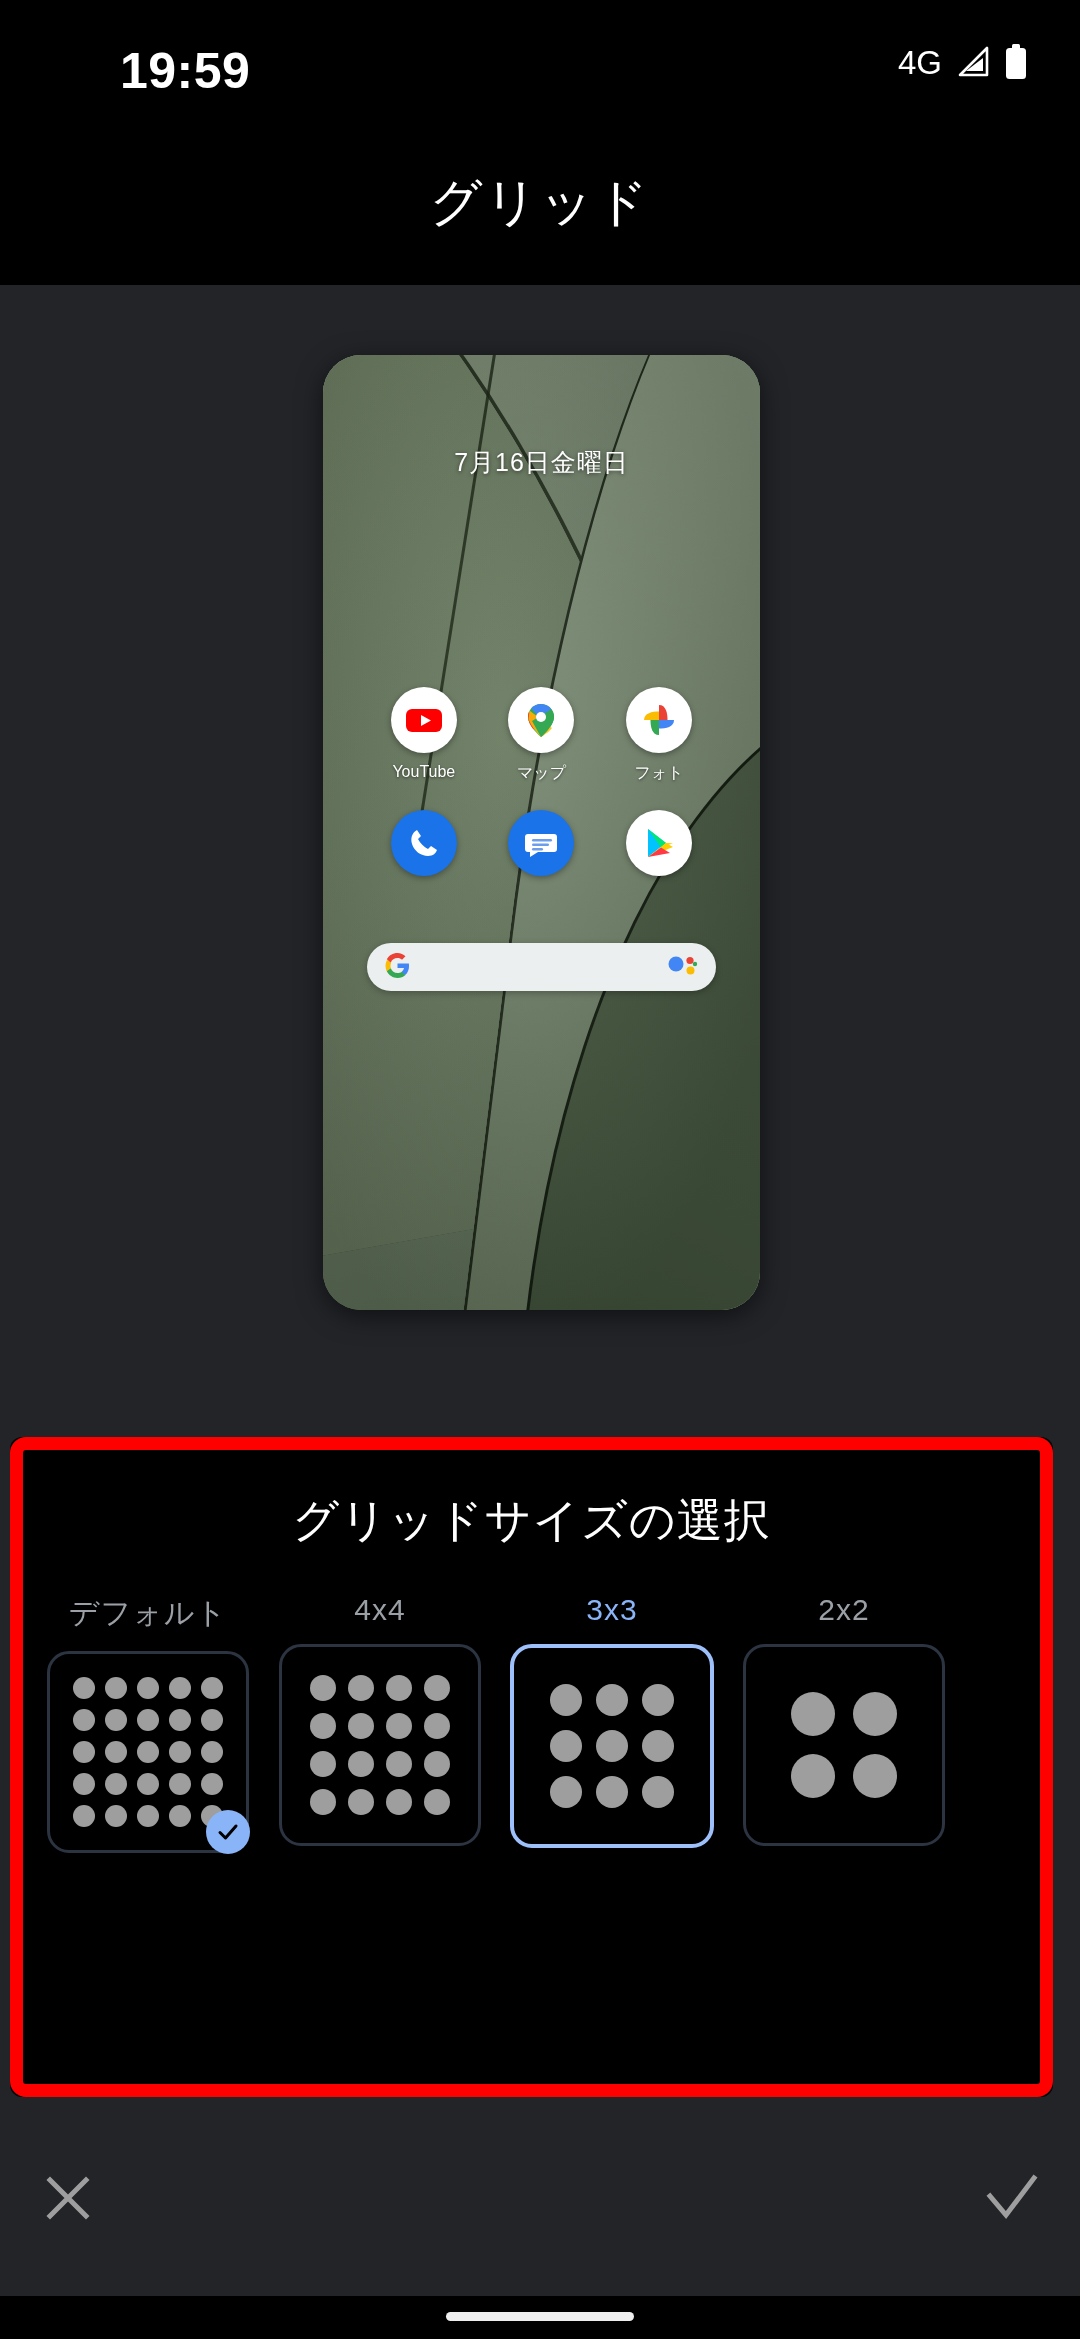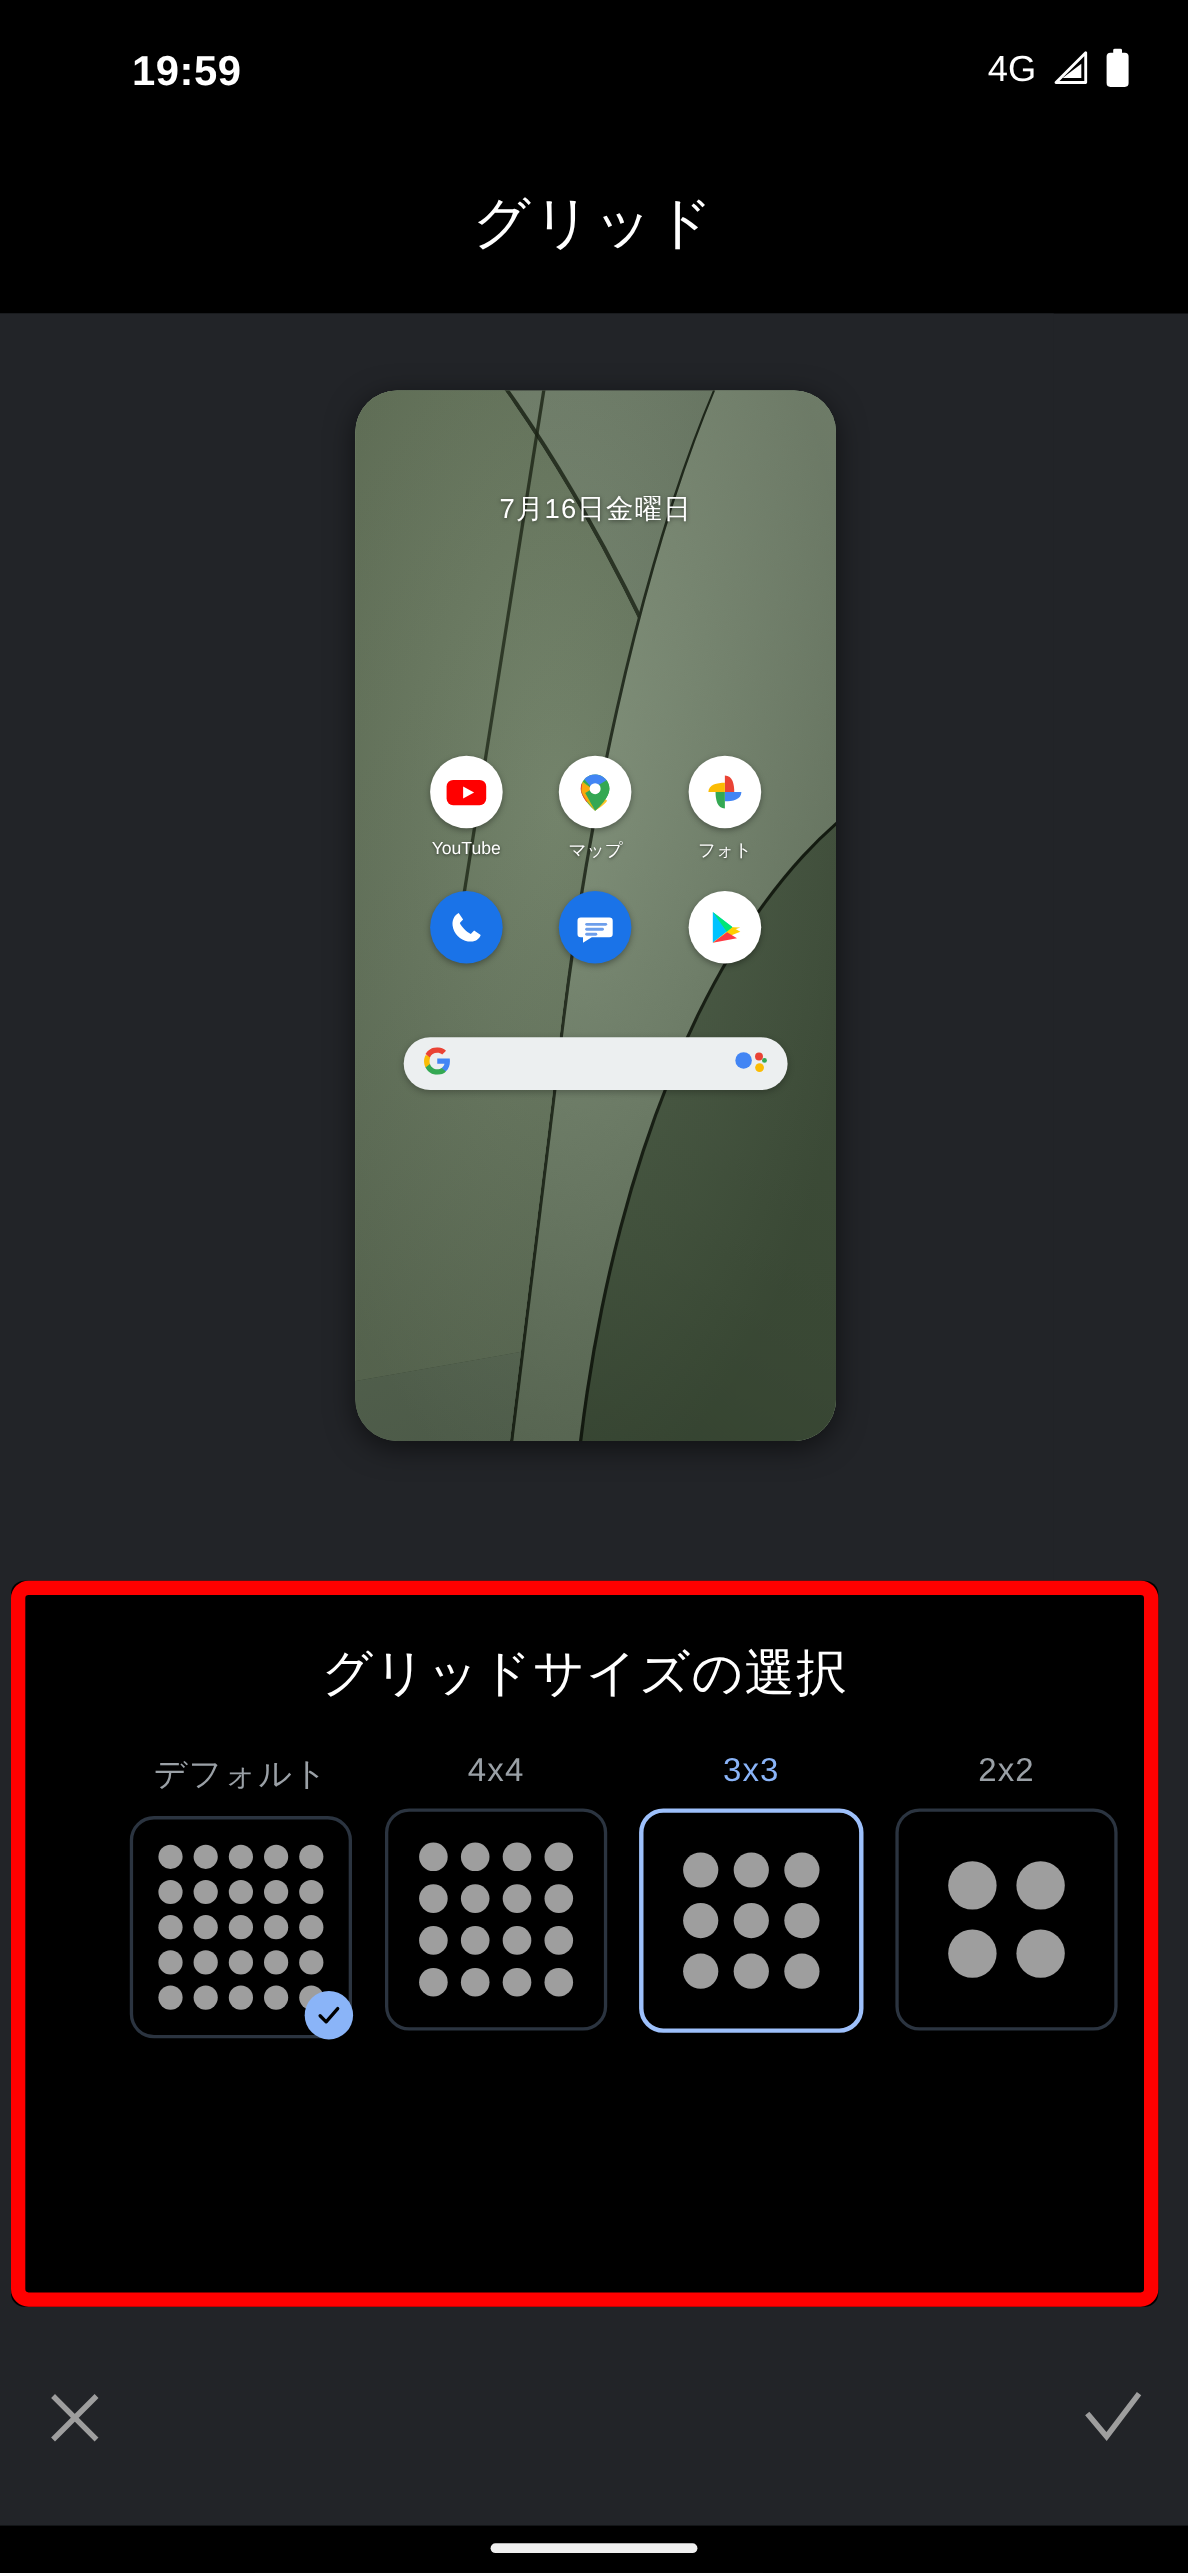--- a/index.html
+++ b/index.html
@@ -10,21 +10,21 @@
   }
   .screen{position:absolute;inset:0;background:#222428;overflow:hidden;}
 
   
   .statusbar{
     position:absolute;left:0;top:0;width:1080px;height:120px;
     background:#000;
   }
   .status-time{
     position:absolute;left:120px;top:46px;
-    color:#fff;font-size:38px;font-weight:bold;letter-spacing:.5px;
+    color:#fff;font-size:50px;font-weight:bold;letter-spacing:.5px;
     line-height:1;
   }
   .status-right{
     position:absolute;right:52px;top:44px;
     display:flex;align-items:center;gap:14px;justify-content:flex-end;
   }
   .net-label{color:#fff;font-size:33px;font-weight:500;line-height:1;}
   .signal-tri{width:34px;height:34px;position:relative;}
   .battery{width:24px;height:36px;position:relative;}
 
@@ -122,21 +122,21 @@
   .panel{
     position:absolute;left:10px;top:1437px;width:1043px;height:660px;
     background:#000;border-radius:12px;overflow:hidden;
   }
   .panel-title{
     position:absolute;left:0;right:0;top:53px;text-align:center;
     color:#fff;font-size:46px;letter-spacing:1px;
   }
   .cards{
     position:absolute;left:13px;right:13px;top:156px;
-    display:flex;justify-content:flex-end;padding:0 9px;
+    display:flex;justify-content:flex-start;padding:0 9px;
   }
   .card-wrap{width:232px;display:flex;flex-direction:column;align-items:center;}
   .card-lbl{
     font-size:30px;color:#9aa0a6;margin-bottom:17px;letter-spacing:1px;
     white-space:nowrap;
   }
   .card-lbl.sel{color:#8ab4f8;}
   .card{
     width:196px;height:196px;border-radius:22px;
     border:3px solid #2b3440;background:#000;

